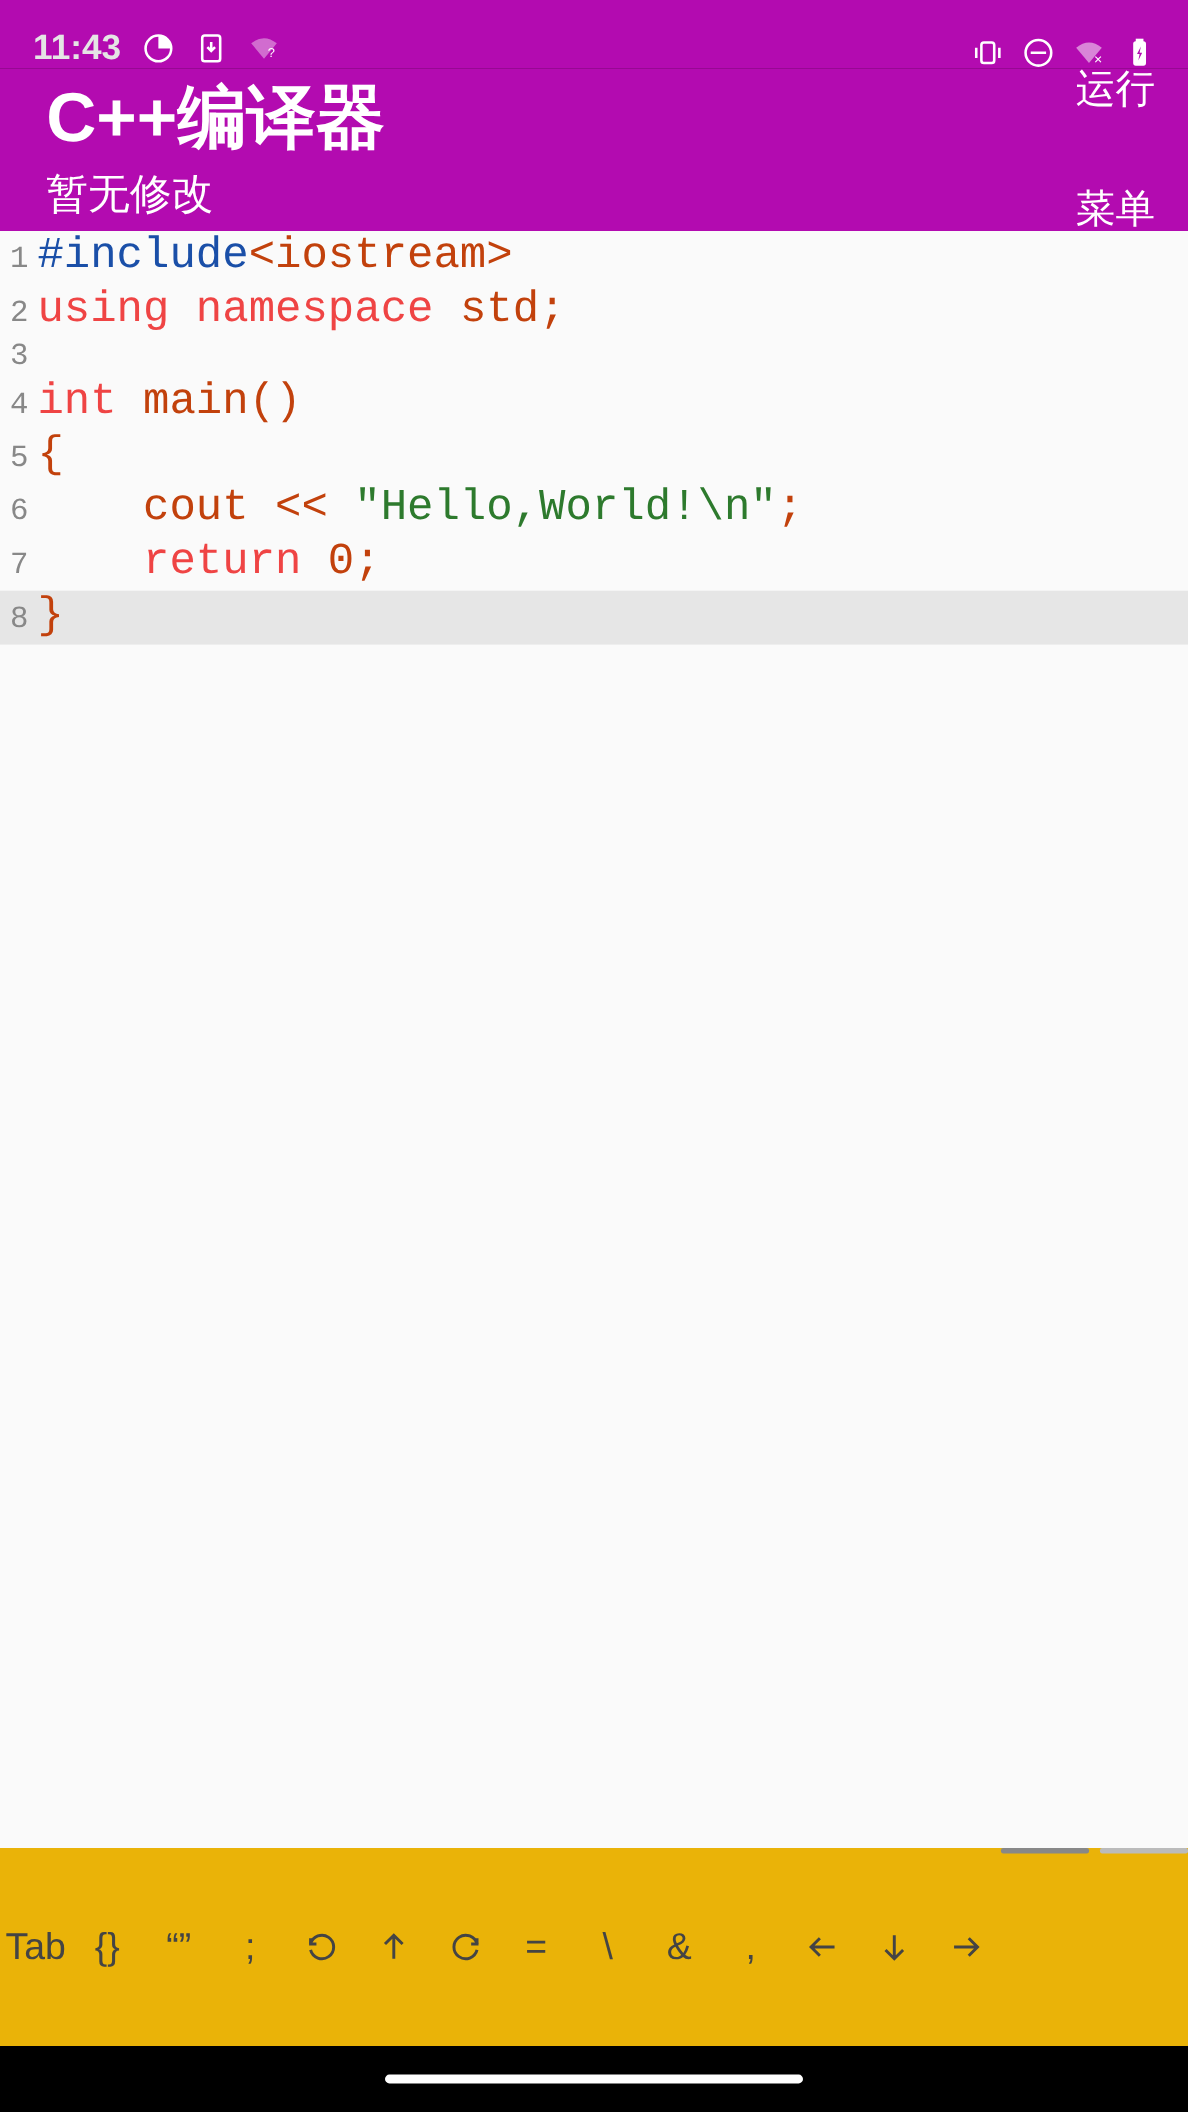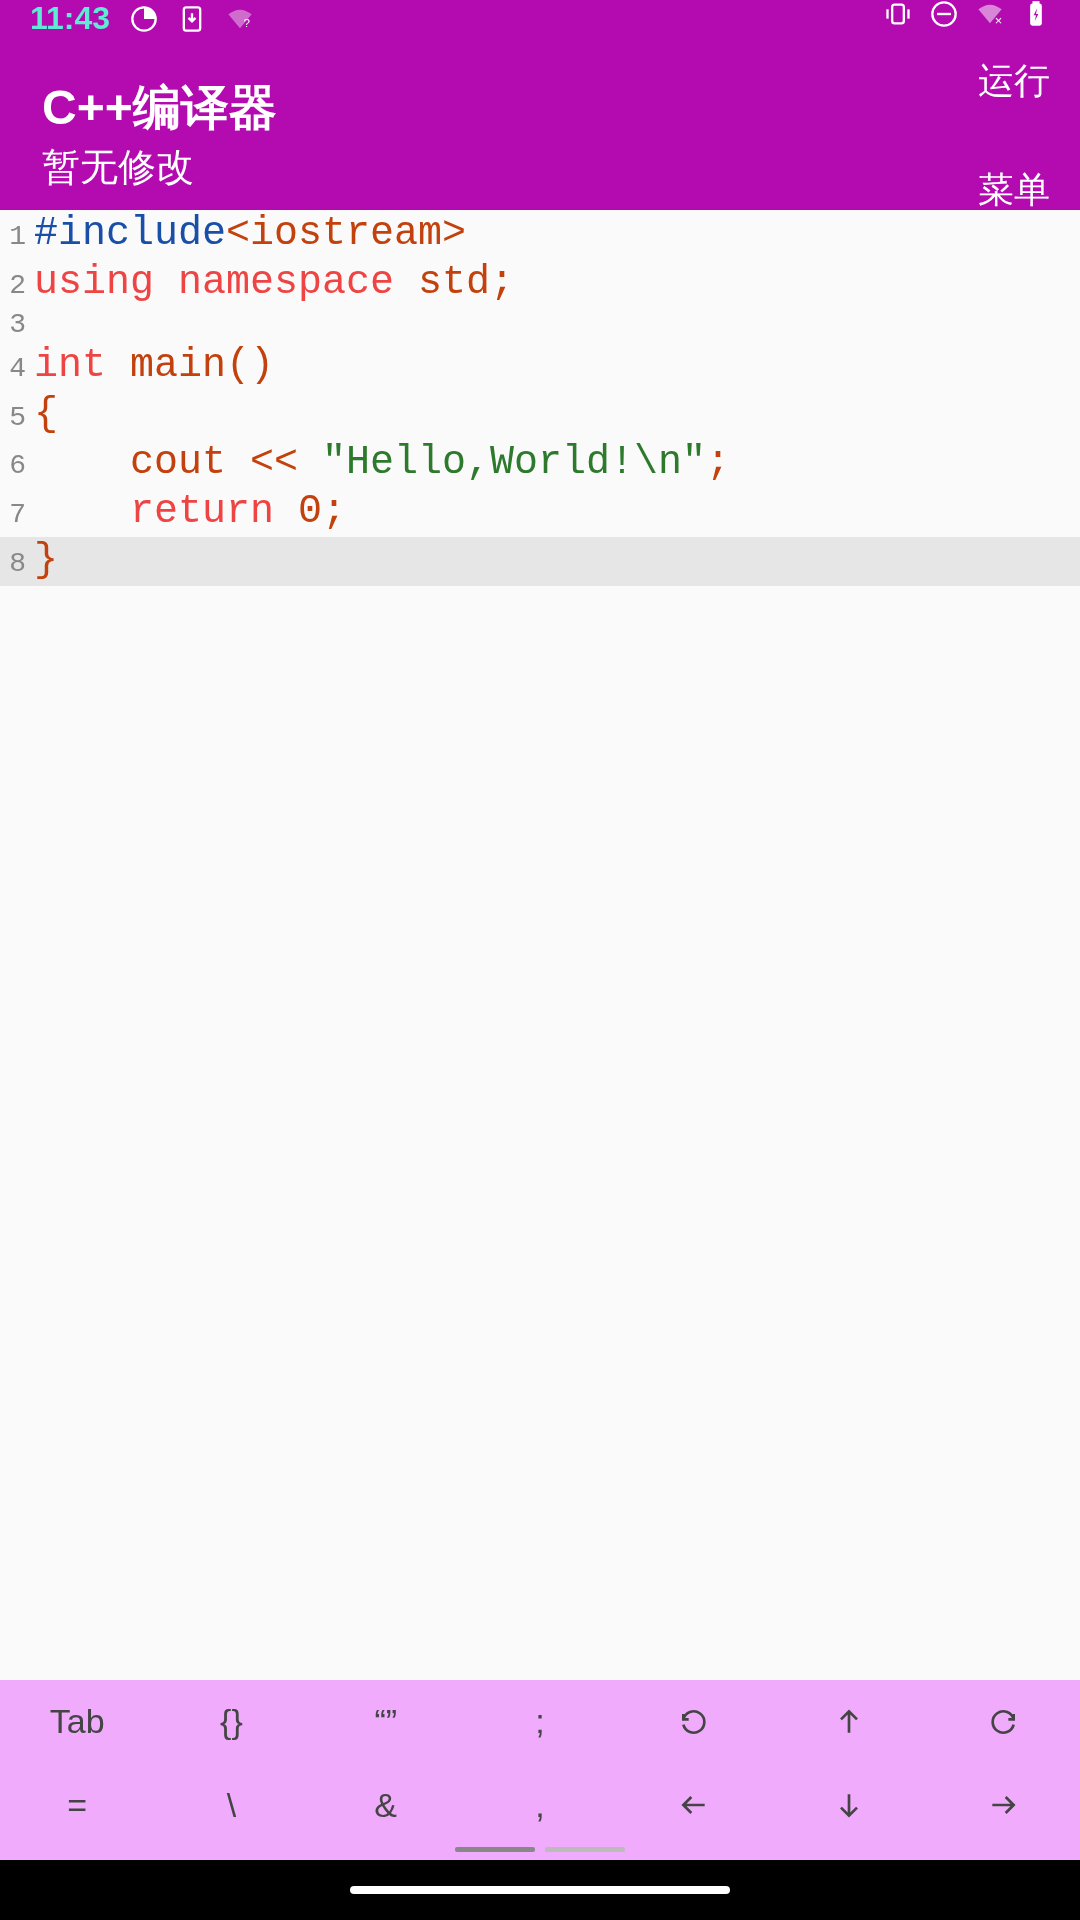--- a/index.html
+++ b/index.html
@@ -16,23 +16,23 @@
       font-family: sans-serif;
       background: #000;
       overflow: hidden;
     }
     
     .status-bar {
       height: 62px;
       background: #b30bb0;
       display: flex;
       justify-content: space-between;
-      align-items: flex-start;
+      align-items: flex-end;
       padding: 0 30px;
-      color: #5eead4;
+      color: #e5e5e5;
     }
     
     .status-left {
       display: flex;
       align-items: center;
       gap: 20px;
     }
     
     .status-right {
       display: flex;
@@ -62,21 +62,21 @@
       padding: 0 30px 0 42px;
       color: white;
     }
     
     .header-left {
       display: flex;
       flex-direction: column;
     }
     
     .header-title {
-      font-size: 48px;
+      font-size: 63px;
       font-weight: bold;
       line-height: 1.2;
     }
     
     .header-subtitle {
       font-size: 38px;
       margin-top: 6px;
     }
     
     .header-actions {
@@ -124,23 +124,23 @@
       white-space: pre;
     }
     
     .tok-preproc { color: #1a4fa8; text-align: right; }
     .tok-keyword { color: #ef4444; }
     .tok-string { color: #2d7a2d; }
     .tok-default { color: #c2410c; }
     
     .toolbar {
       height: 180px;
-      background: #f0abfc;
-      display: flex;
-      flex-direction: column;
+      background: #eab308;
+      display: flex;
+      flex-direction: row;
     }
     
     .toolbar-row {
       flex: 1;
       display: flex;
     }
     
     .toolbar-key {
       flex: 1;
       display: flex;

